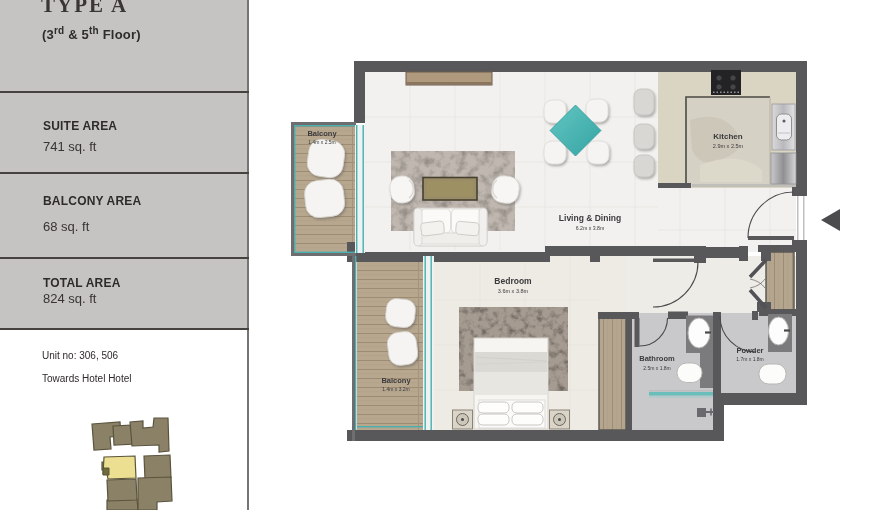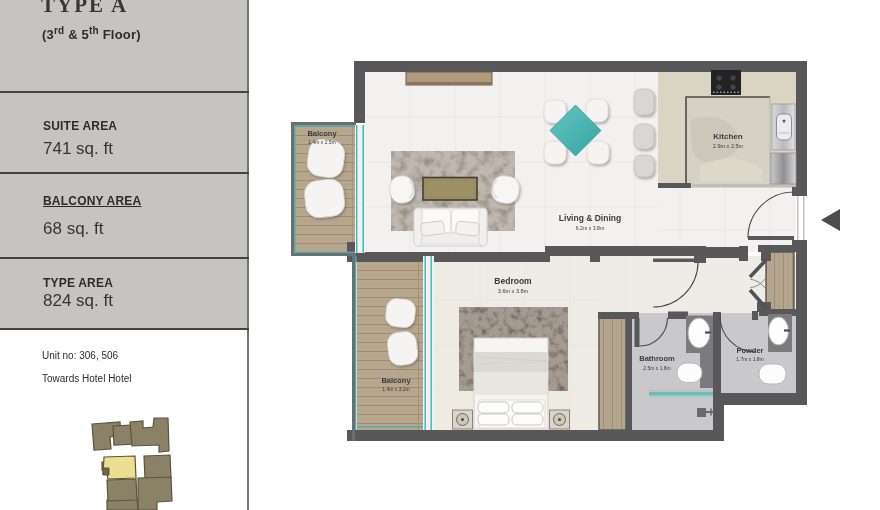--- a/index.html
+++ b/index.html
@@ -7,40 +7,40 @@
        font-family:"Liberation Sans", sans-serif;}
   #sidebar{position:absolute;left:0;top:0;width:247px;height:379px;}
   #graypanel{position:absolute;left:0;top:0;width:247px;height:329px;background:#c5c4c2;}
   .divider{position:absolute;left:0;width:249px;height:2px;background:#454240;}
   #rightborder{position:absolute;left:247px;top:0;width:2px;height:510px;background:#757473;}
   #title{position:absolute;left:41px;top:-5px;line-height:1;font-family:"Liberation Serif",serif;
          font-size:21px;letter-spacing:2px;color:#3a3633;font-weight:600;}
   #subtitle{position:absolute;left:42px;top:25px;font-size:13px;font-weight:bold;color:#2f2c2a;letter-spacing:0.2px;}
   #subtitle sup{font-size:10px;}
   .label{position:absolute;left:43px;font-size:12px;font-weight:bold;color:#2e2b29;letter-spacing:0.2px;}
-  .value{position:absolute;left:43px;font-size:17px;color:#383430;}
+  .value{position:absolute;left:43px;font-size:13px;color:#383430;}
   .unittext{position:absolute;left:42px;font-size:10px;color:#2e2b29;}
   #plansvg{position:absolute;left:0;top:0;}
 </style>
 </head>
 <body>
 <div id="sidebar">
   <div id="graypanel"></div>
   <div id="rightborder"></div>
   <div class="divider" style="top:91px;"></div>
   <div class="divider" style="top:172px;"></div>
   <div class="divider" style="top:257px;"></div>
   <div class="divider" style="top:328px;"></div>
   <div id="title">TYPE A</div>
   <div id="subtitle">(3<sup>rd</sup> &amp; 5<sup>th</sup> Floor)</div>
   <div class="label" style="top:119px;">SUITE AREA</div>
   <div class="value" style="top:139px;">741 sq. ft</div>
-  <div class="label" style="top:194px;text-decoration:underline;">BALCONY AREA</div>
+  <div class="label" style="top:194px;">BALCONY AREA</div>
   <div class="value" style="top:219px;">68 sq. ft</div>
-  <div class="label" style="top:276px;">TYPE AREA</div>
+  <div class="label" style="top:276px;">TOTAL AREA</div>
   <div class="value" style="top:291px;">824 sq. ft</div>
   <div class="unittext" style="top:350px;">Unit no: 306, 506</div>
   <div class="unittext" style="top:373px;">Towards Hotel Hotel</div>
   <svg id="siteicon" style="position:absolute;left:80px;top:412px;" width="110" height="98" viewBox="0 0 110 98">
     <g fill="#8b8166" stroke="#5a543f" stroke-width="1.2">
       <path d="M12,12 L40,10 L41,24 L30,25 L31,37 L14,38 Z"></path>
       <path d="M33,14 L55,13 L56,32 L34,33 Z"></path>
       <path d="M50,10 L63,9 L63,16 L73,15 L74,6 L88,6 L89,39 L79,40 L79,33 L52,34 Z"></path>
       <path d="M64,44 L90,43 L91,66 L65,67 Z"></path>
       <path d="M27,88 L57,87 L58,98 L27,98 Z"></path>

